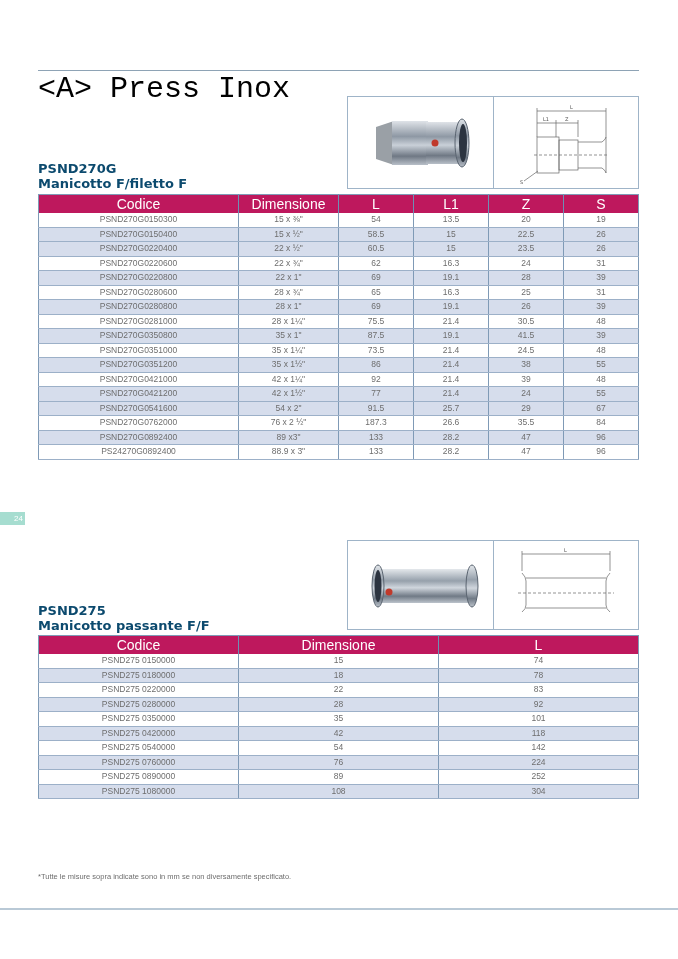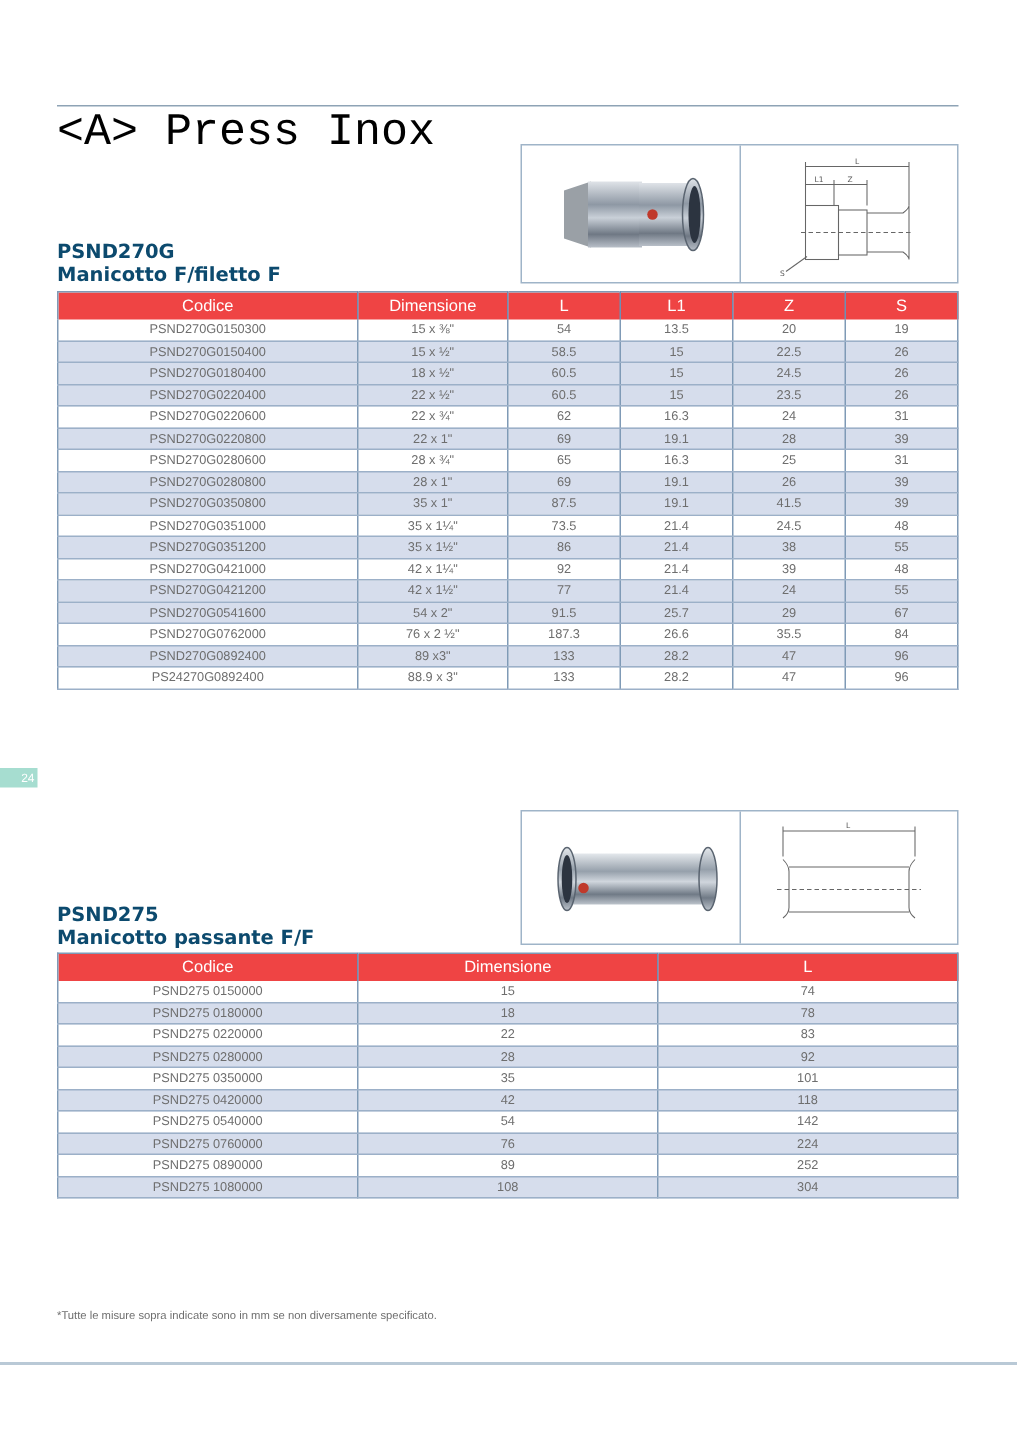--- a/index.html
+++ b/index.html
@@ -3,21 +3,21 @@
 <meta charset="utf-8">
 <style>
   html, body { margin:0; padding:0; background:#ffffff; }
   body { width:678px; height:959px; position:relative; overflow:hidden; font-family:"Liberation Sans", sans-serif; color:#6b6b6b; }
   .title { position:absolute; left:38px; top:28px; font-size:30px; color:#000000; font-family:Liberation Mono, monospace; font-weight:400; letter-spacing:0px;margin-top:44px; }
   .title-rule { position:absolute; left:38px; top:70px; width:601px; height:1px; background:#8ea3b5; }
   .section-head { position:absolute; left:38px; color:#0c4a6e; font-weight:bold; font-size:13px; line-height:15px; font-family:"DejaVu Sans", sans-serif; }
   .img-box { position:absolute; border:1px solid #9fb4c8; background:#fff; }
   .img-divider { position:absolute; top:0; bottom:0; width:1px; background:#9fb4c8; }
   table.spec { position:absolute; left:38px; border-collapse:collapse; font-size:8.5px; table-layout:fixed; }
-  table.spec th { background:#ef4444; color:#ffffff; font-weight:normal; height:18px; border-right:1px solid #6d8fb5; padding:0; text-align:center; font-size:11px; }
+  table.spec th { background:#be185d; color:#ffffff; font-weight:normal; height:18px; border-right:1px solid #6d8fb5; padding:0; text-align:center; font-size:14px; }
   table.spec th:last-child { border-right:none; }
   table.spec td { height:13.5px; padding:0; text-align:center; color:#6e6e6e; border-left:1px solid #7f9ab6; border-right:1px solid #7f9ab6; border-bottom:1px solid #9cb0c8; line-height:13px; }
   table.spec tr.alt td { background:#d6ddec; }
   table.spec { border:1px solid #7f9ab6; }
   .page-num { position:absolute; left:0; top:512px; width:25px; height:13px; background:#a6ddd0; color:#ffffff; font-size:8px; text-align:right; padding-right:2px; box-sizing:border-box; line-height:13px; }
   .footnote { position:absolute; left:38px; top:872px; font-size:7.5px; color:#6e6e6e; }
   .foot-rule { position:absolute; left:0; top:908px; width:678px; height:2px; background:#b9c9d6; }
 </style>
 </head>
 <body>
@@ -101,28 +101,20 @@
       </tr>
       <tr class="alt">
         <td>PSND270G0150400</td>
         <td>15 x ½"</td>
         <td>58.5</td>
         <td>15</td>
         <td>22.5</td>
         <td>26</td>
       </tr>
       <tr class="alt">
-        <td>PSND270G0180400</td>
-        <td>18 x ½"</td>
-        <td>60.5</td>
-        <td>15</td>
-        <td>24.5</td>
-        <td>26</td>
-      </tr>
-      <tr class="alt">
         <td>PSND270G0220400</td>
         <td>22 x ½"</td>
         <td>60.5</td>
         <td>15</td>
         <td>23.5</td>
         <td>26</td>
       </tr>
       <tr>
         <td>PSND270G0220600</td>
         <td>22 x ¾"</td>
@@ -147,20 +139,28 @@
         <td>25</td>
         <td>31</td>
       </tr>
       <tr class="alt">
         <td>PSND270G0280800</td>
         <td>28 x 1"</td>
         <td>69</td>
         <td>19.1</td>
         <td>26</td>
         <td>39</td>
+      </tr>
+      <tr>
+        <td>PSND270G0281000</td>
+        <td>28 x 1¼"</td>
+        <td>75.5</td>
+        <td>21.4</td>
+        <td>30.5</td>
+        <td>48</td>
       </tr>
       <tr class="alt">
         <td>PSND270G0350800</td>
         <td>35 x 1"</td>
         <td>87.5</td>
         <td>19.1</td>
         <td>41.5</td>
         <td>39</td>
       </tr>
       <tr>

